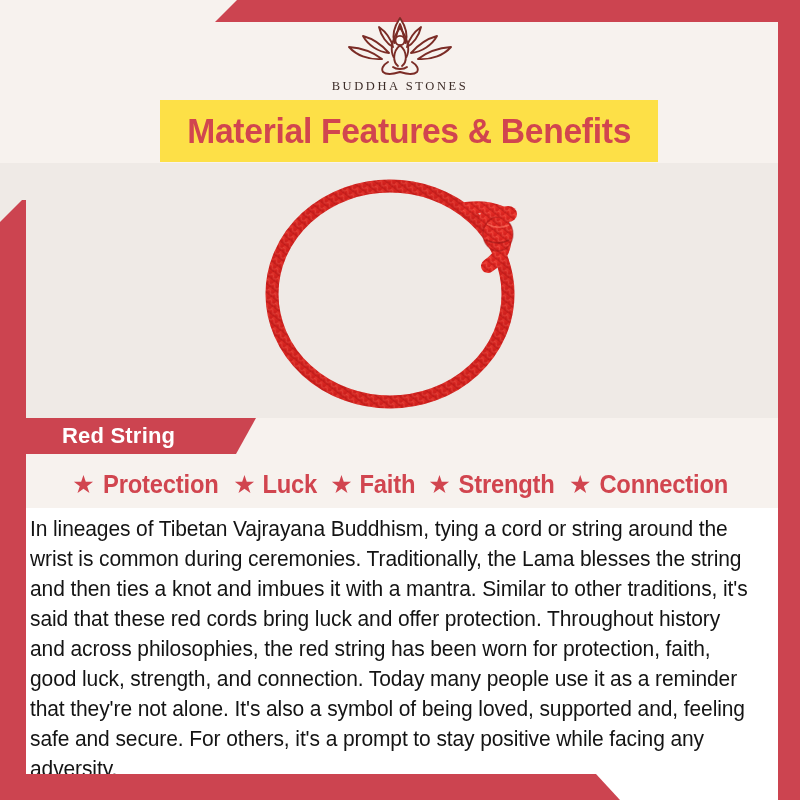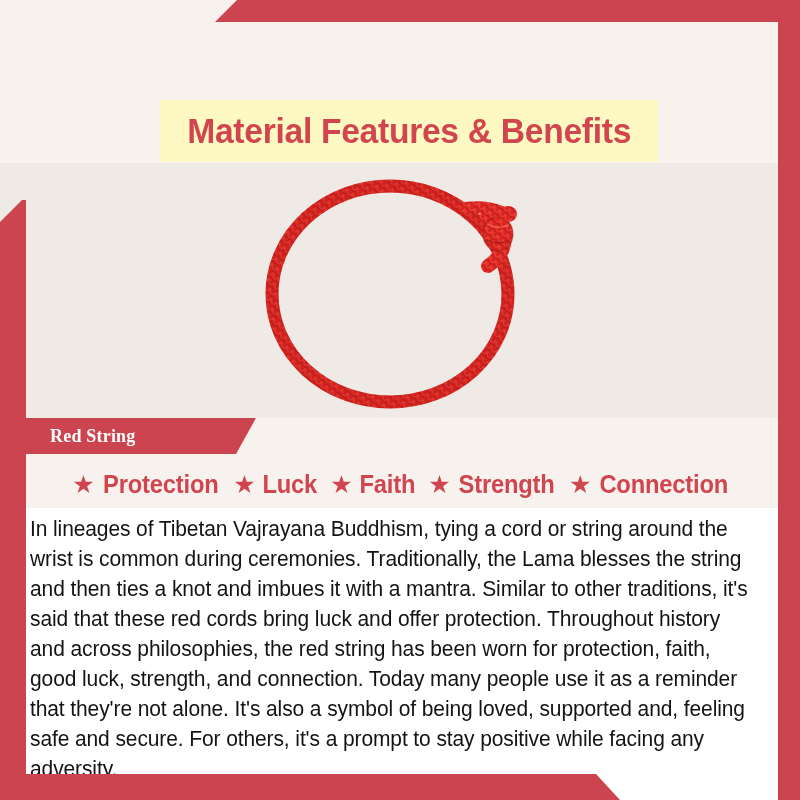--- a/index.html
+++ b/index.html
@@ -49,21 +49,21 @@
   .logo-mark{ width:118px; height:62px; display:block; }
   .logo-word{
     font-family:"Liberation Serif", serif;
     font-size:12.5px; letter-spacing:2.6px; color:#3b2b26;
     margin-top:3px; font-weight:400;
   }
 
   
   .title-panel{
     position:absolute; top:100px; left:160px; width:498px; height:62px;
-    background:#fef9c3; z-index:4;
+    background:#fde047; z-index:4;
     display:flex; align-items:center; justify-content:center;
   }
   .title-text{
     font-family:"Liberation Sans Narrow","Liberation Sans", sans-serif;
     font-weight:700; font-size:35px; color:#d1454f;
     letter-spacing:-0.3px; transform:scaleX(0.96); white-space:nowrap;
   }
 
   
   .photo-area{
@@ -74,23 +74,23 @@
   .bracelet-svg{ width:320px; height:250px; display:block; }
 
   
   .ribbon{
     position:absolute; top:418px; left:26px; width:230px; height:36px;
     background:#cc4450; z-index:4;
     clip-path:polygon(0 0, 100% 0, calc(100% - 20px) 100%, 0 100%);
     display:flex; align-items:center;
   }
   .ribbon-text{
-    color:#ffffff; font-weight:700; font-size:18px;
-    font-family:Liberation Serif, serif;
-    margin-left:24px; letter-spacing:0.2px; white-space:nowrap;
+    color:#ffffff; font-weight:700; font-size:22px;
+    font-family:Liberation Sans, sans-serif;
+    margin-left:36px; letter-spacing:0.2px; white-space:nowrap;
   }
 
   
   .benefits{
     position:absolute; top:462px; left:26px; width:752px; height:44px;
     display:flex; align-items:center; justify-content:center;
     gap:0px; z-index:4;
   }
   .benefit{
     display:flex; align-items:center; white-space:nowrap;
@@ -121,20 +121,53 @@
 </head>
 <body>
 
 <div class="page">
 
   <div class="band-top"></div>
   <div class="band-right"></div>
   <div class="band-left"></div>
   <div class="band-bottom"></div>
 
+  <div class="header">
+    <svg class="logo-mark" viewBox="0 0 118 62">
+      <g fill="none" stroke="#7b2c26" stroke-width="1.9" stroke-linecap="round" stroke-linejoin="round">
+
+        <path d="M59 4 C53 13 51 22 53.5 29 C56 22 56 16 59 10 C62 16 62 22 64.5 29 C67 22 65 13 59 4 Z" fill="#fdf8f5"></path>
+
+        <path d="M38 13 C40 22 46 30 52 33 C50 25 45 18 38 13 Z"></path>
+
+        <path d="M80 13 C78 22 72 30 66 33 C68 25 73 18 80 13 Z"></path>
+
+        <path d="M22 22 C27 31 37 38 48 39 C41 31 33 25 22 22 Z"></path>
+
+        <path d="M96 22 C91 31 81 38 70 39 C77 31 85 25 96 22 Z"></path>
+
+        <path d="M8 33 C15 41 27 46 41 45 C32 38 21 34 8 33 Z"></path>
+
+        <path d="M110 33 C103 41 91 46 77 45 C86 38 97 34 110 33 Z"></path>
+
+        <path d="M59 14 C55 19 52 25 51 32 C50.4 36 51 40 52.6 43"></path>
+        <path d="M59 14 C63 19 66 25 67 32 C67.6 36 67 40 65.4 43"></path>
+
+        <circle cx="59" cy="26.5" r="4.6" fill="#fdf8f5"></circle>
+
+        <path d="M59 31.5 C55.5 34 53.5 38 53.2 43 C53 47 54.5 50 57 52"></path>
+        <path d="M59 31.5 C62.5 34 64.5 38 64.8 43 C65 47 63.5 50 61 52"></path>
+
+        <path d="M47 48 C42 51 40 55 42 58 C45 61 53 60 59 58 C65 60 73 61 76 58 C78 55 76 51 71 48"></path>
+
+        <path d="M52 53 C55 55.6 63 55.6 66 53"></path>
+      </g>
+    </svg>
+    <div class="logo-word">BUDDHA STONES</div>
+  </div>
 
   <div class="title-panel">
     <div class="title-text">Material Features &amp; Benefits</div>
   </div>
 
   <div class="photo-area">
     <svg class="bracelet-svg" viewBox="0 0 320 250">
       <defs>
         <linearGradient id="cordGrad" x1="0" y1="0" x2="1" y2="1">
           <stop offset="0%" stop-color="#ee3a30"></stop>

